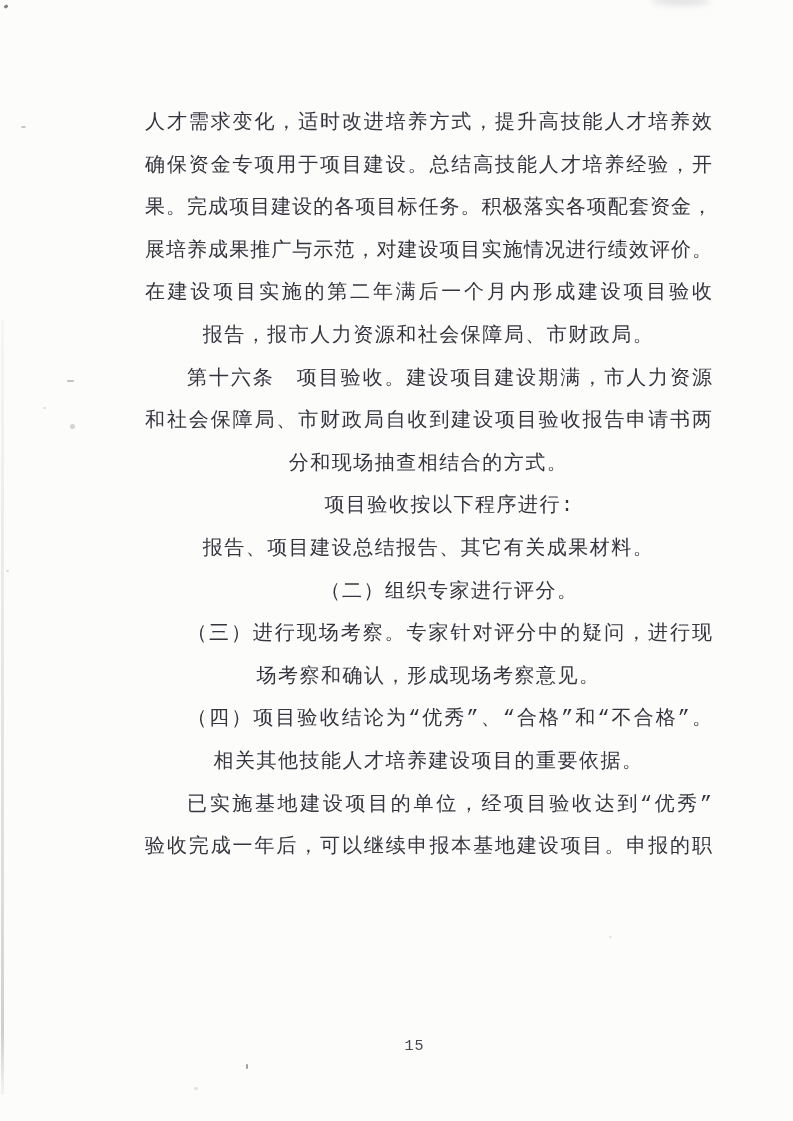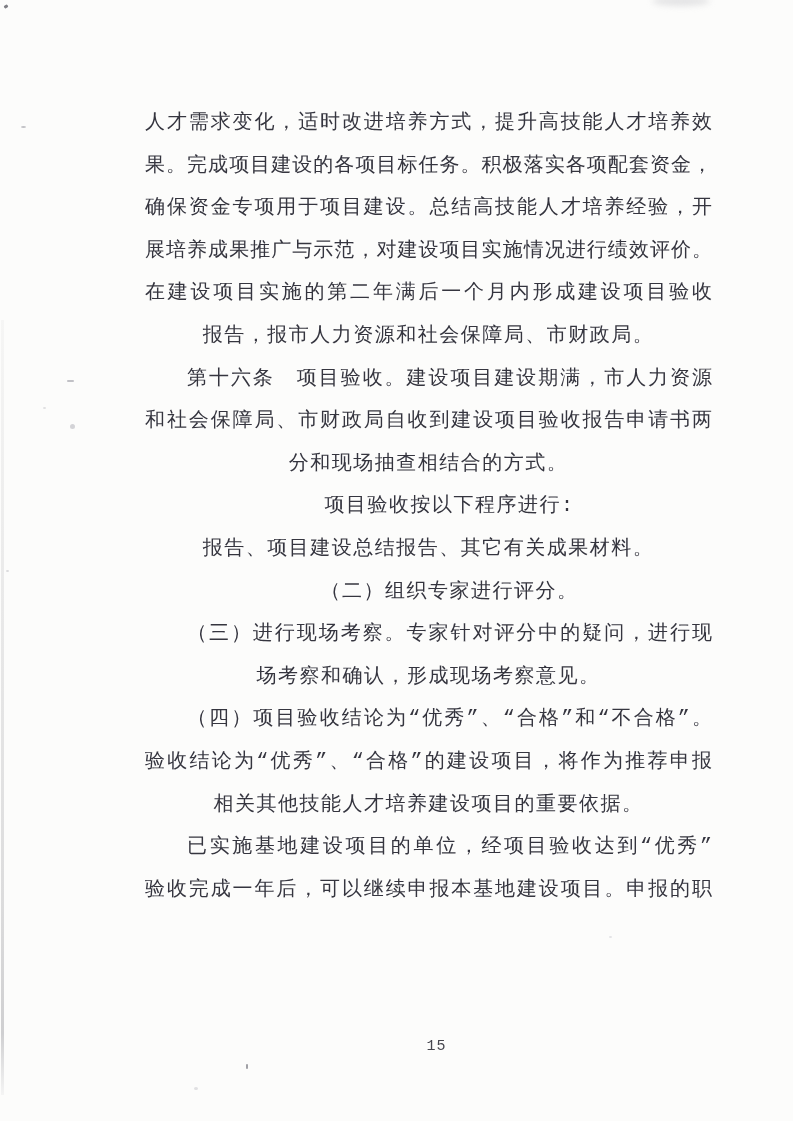--- a/index.html
+++ b/index.html
@@ -34,21 +34,21 @@
   }
   .line.last {
     text-align: center;
     letter-spacing: 1.5px;
     white-space: nowrap;
   }
   .line.ind { padding-left: 42px; }
   .page-footer {
     position: absolute;
     top: 1038px;
-    left: 160px;
+    left: 138px;
     width: 567px;
     padding-right: 14px;
     box-sizing: border-box;
     text-align: center;
     font-size: 15px;
     letter-spacing: 1px;
     color: #46464e;
   }
   
   .speck { position: absolute; border-radius: 50%; pointer-events: none; }
@@ -96,35 +96,34 @@
   <div class="speck s3"></div>
   <div class="speck s4"></div>
   <div class="speck s5"></div>
   <div class="speck s6"></div>
   <div class="speck s7"></div>
   <div class="speck s8"></div>
   <div class="speck s9"></div>
 
   <div class="text-block">
       <div class="line fill">人才需求变化，适时改进培养方式，提升高技能人才培养效</div>
+      <div class="line fill">确保资金专项用于项目建设。总结高技能人才培养经验，开</div>
       <div class="line fill">果。完成项目建设的各项目标任务。积极落实各项配套资金，</div>
-      <div class="line fill">确保资金专项用于项目建设。总结高技能人才培养经验，开</div>
       <div class="line fill">展培养成果推广与示范，对建设项目实施情况进行绩效评价。</div>
       <div class="line fill">在建设项目实施的第二年满后一个月内形成建设项目验收</div>
       <div class="line last">报告，报市人力资源和社会保障局、市财政局。</div>
       <div class="line fill ind">第十六条　项目验收。建设项目建设期满，市人力资源</div>
       <div class="line fill">和社会保障局、市财政局自收到建设项目验收报告申请书两</div>
       <div class="line last">分和现场抽查相结合的方式。</div>
       <div class="line last ind">项目验收按以下程序进行:</div>
       <div class="line last">报告、项目建设总结报告、其它有关成果材料。</div>
       <div class="line last ind">（二）组织专家进行评分。</div>
       <div class="line fill ind">（三）进行现场考察。专家针对评分中的疑问，进行现</div>
       <div class="line last">场考察和确认，形成现场考察意见。</div>
       <div class="line fill ind">（四）项目验收结论为“优秀”、“合格”和“不合格”。</div>
-      <div class="line fill">验收结论为“优秀”、“合格”的建设项目，将作为推荐申报</div>
       <div class="line last">相关其他技能人才培养建设项目的重要依据。</div>
       <div class="line fill ind">已实施基地建设项目的单位，经项目验收达到“优秀”</div>
       <div class="line fill">验收完成一年后，可以继续申报本基地建设项目。申报的职</div>
     </div>
 
   <div class="page-footer">15</div>
 
 </div>
 
 </body></html>

